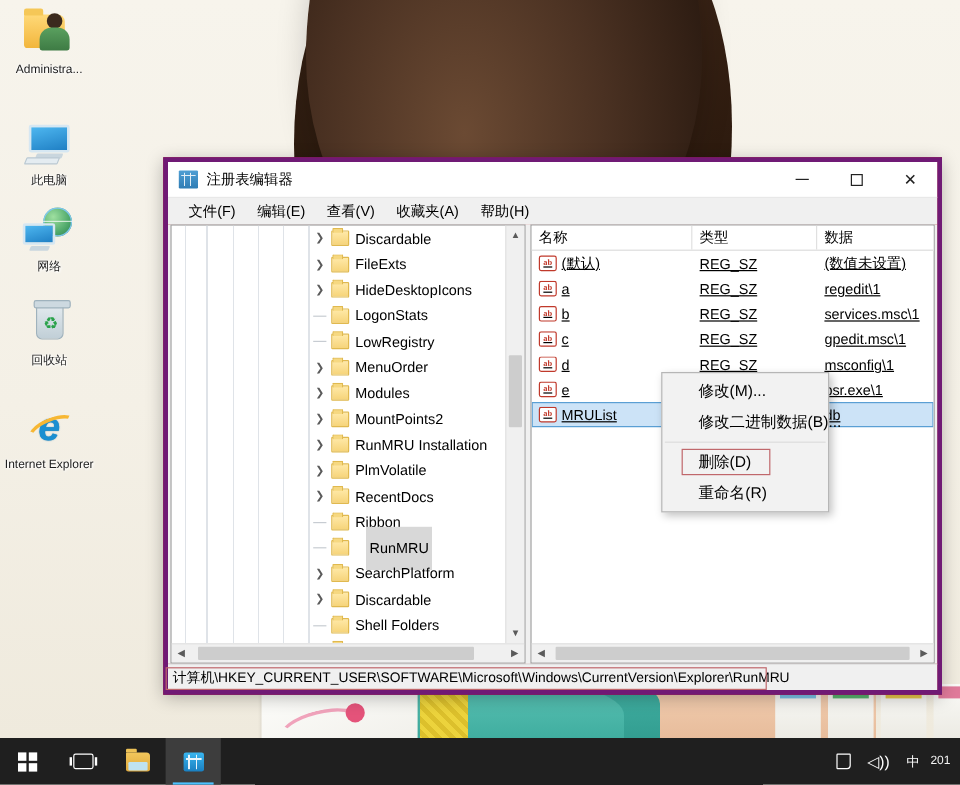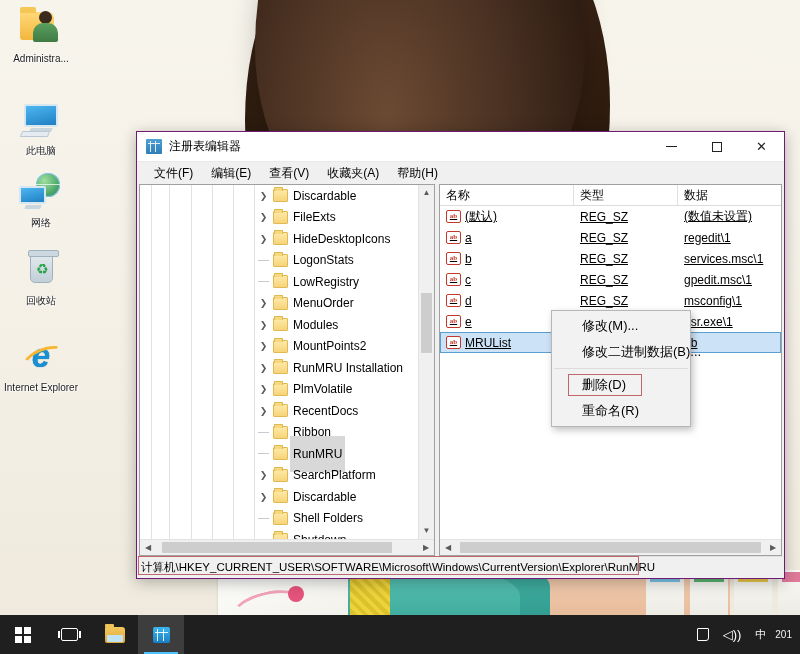--- a/index.html
+++ b/index.html
@@ -90,21 +90,21 @@
     font-size:33px; line-height:34px; font-weight:bold; font-style:italic;
     color:#1a8fd1; text-align:center;
     text-shadow:0 0 1px #0d6fa8; }
   .ic-ie:after { content:""; position:absolute; left:-1px; top:9px; width:38px; height:16px;
     border:3px solid #f0a000; border-radius:50%; border-color:#f7b733 transparent transparent transparent;
     transform:rotate(-22deg); }
 
   
   #regedit {
     position:absolute; left:136px; top:131px; width:649px; height:448px;
-    background:#b91c1c; border:1px solid #701a75;
+    background:#b91c1c; border:4px solid #701a75;
     box-shadow:0 3px 14px rgba(0,0,0,.28);
     display:flex; flex-direction:column;
   }
   .titlebar { height:30px; background:#ffffff; display:flex; align-items:center;
     border-bottom:1px solid #e8e8e8; }
   .tb-icon { width:16px; height:15px; margin:0 7px 0 9px; position:relative;
     background:linear-gradient(180deg,#4f9fd4,#2f7db5); border-radius:1px; }
   .tb-icon:after { content:""; position:absolute; left:2px; top:2px; right:2px; bottom:2px;
     background:
       linear-gradient(90deg,transparent 2px,#fff 2px,#fff 3px,transparent 3px),
@@ -143,21 +143,21 @@
   .tnode { height:21.5px; display:flex; align-items:center; position:relative;
     padding-left:116px; font-size:12px; color:#000; cursor:default; }
   .tnode .arrow { position:absolute; left:118px; width:11px; text-align:center;
     font-size:9px; color:#5a5a5a; }
   .tnode .hline { position:absolute; left:118px; width:11px; height:1px; background:#c7ccd2; }
   .tnode .tfolder { position:absolute; left:133px; width:15px; height:13px;
     background:linear-gradient(180deg,#ffe9a8,#f6d47a); border:1px solid #e0b94f; border-radius:1px; }
   .tnode .tfolder:before { content:""; position:absolute; left:0; top:-3px; width:7px; height:3px;
     background:#f6d881; border:1px solid #e0b94f; border-bottom:none; border-radius:1px 1px 0 0; }
   .tnode .tlabel { margin-left:37px; white-space:nowrap; }
-  .tnode.sel .tlabel { background:#d8d8d8; padding:11px 3px; margin-left:34px; }
+  .tnode.sel .tlabel { background:#d8d8d8; padding:11px 3px; margin-left:46px; }
 
   
   .lhead { height:21px; background:#fff; border-bottom:1px solid #dcdcdc; display:flex;
     font-size:12px; color:#000; }
   .lhead div { display:flex; align-items:center; padding-left:6px;
     border-right:1px solid #e0e0e0; }
   .col-name { width:134px; }
   .col-type { width:104px; }
   .col-data { flex:1; border-right:none !important; }
   .lrow { height:21px; display:flex; font-size:12px; color:#000; align-items:center;

